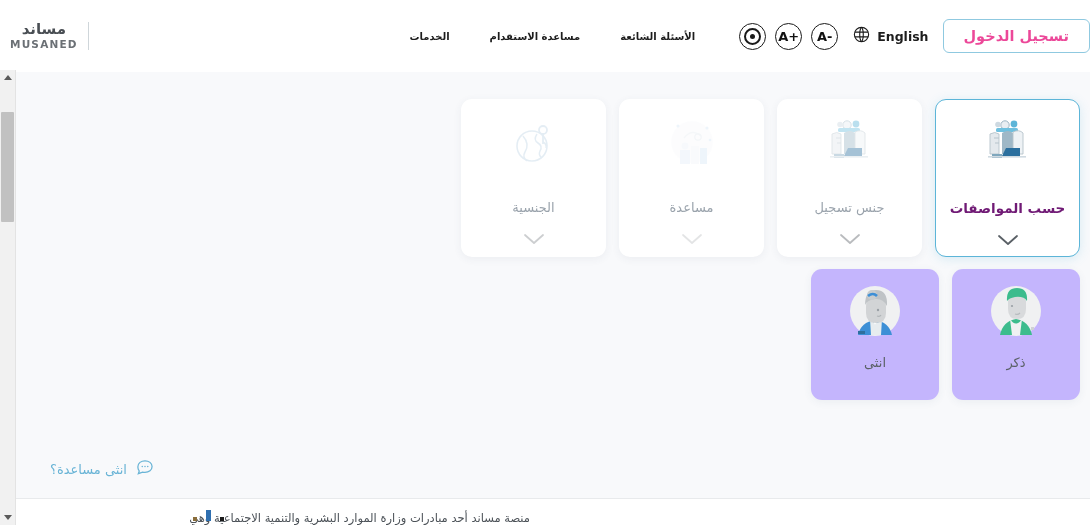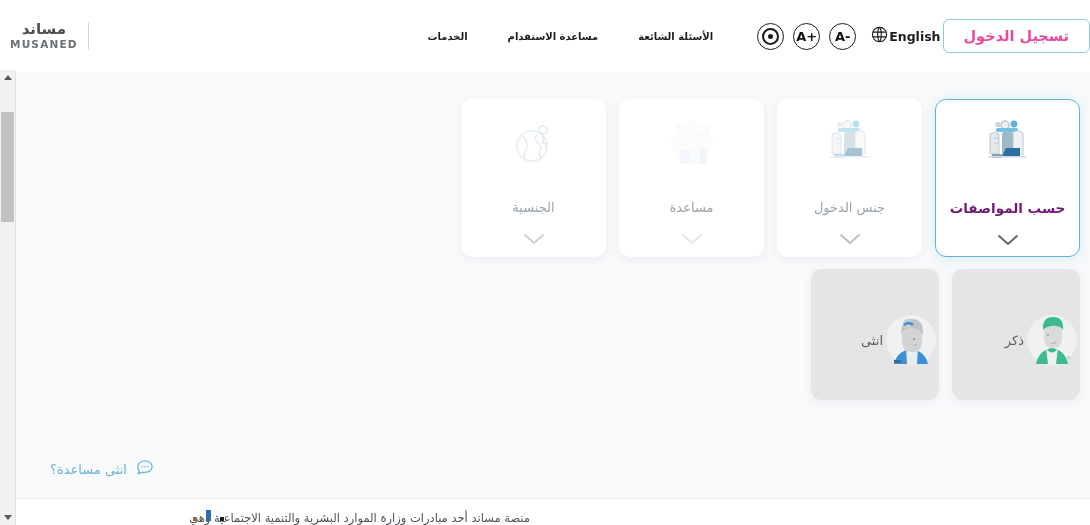--- a/index.html
+++ b/index.html
@@ -175,21 +175,22 @@
     width: 5px;
     height: 5px;
     border-radius: 50%;
     background: #1a1a1a;
   }
 
   .lang-switch {
     display: flex;
     flex-direction: row;
     align-items: center;
-    margin-right: 2px;
+    gap: 6px;
+    margin-right: 14px;
     margin-left: 6px;
     cursor: pointer;
   }
   .lang-label {
     font-size: 12.5px;
     color: #1d1d1d;
     font-weight: 700;
     direction: ltr;
   }
 
@@ -273,25 +274,25 @@
     position: absolute;
     top: 197px;
     right: 10px;
     display: flex;
     flex-direction: row;
     gap: 13px;
   }
   .g-card {
     width: 128px;
     height: 131px;
-    background: #e5e5e5;
+    background: #c4b5fd;
     border-radius: 11px;
     box-shadow: 0 2px 9px rgba(60, 80, 110, 0.07);
     display: flex;
-    flex-direction: row;
+    flex-direction: column;
     align-items: center;
     cursor: pointer;
     box-sizing: border-box;
   }
   .g-card .avatar {
     margin-top: 14px;
   }
   .g-card .cap {
     margin-top: 12px;
     font-size: 13px;
@@ -447,21 +448,21 @@
             <path d="M10 16 q5 -3 9 0 v20 h-9 z" stroke="#b6c3cb" stroke-width="0.9" fill="none"></path>
             <path d="M19 20 h-5" stroke="#b6c3cb" stroke-width="1"></path>
             <path d="M19 25 h-4" stroke="#b6c3cb" stroke-width="1"></path>
             <path d="M22 15 q6 -4 11 0 v21 h-11 z" fill="#9fb8c7"></path>
             <path d="M33 14 q6 -3 10 1 v21 h-10 z" fill="#eef2f5" stroke="#b6c3cb" stroke-width="0.9"></path>
             <path d="M26 30 h14 v8 h-18 z" fill="#2b6f9e"></path>
             <path d="M12 36 h10 v4 h-10z" fill="#7fa7bd"></path>
             <rect x="8" y="38" width="38" height="1.6" fill="#cfdae1"></rect>
           </svg>
         </div>
-        <div class="cap">جنس الدخول</div>
+        <div class="cap">جنس تسجيل</div>
         <div class="chev dim-3">
           <svg width="22" height="12" viewBox="0 0 22 12" fill="none">
             <path d="M2 2 L11 10 L20 2" stroke="#5a6066" stroke-width="1.8" stroke-linecap="round" stroke-linejoin="round"></path>
           </svg>
         </div>
       </div>
 
       <div class="opt-card">
         <div class="art dim-2">
           <svg width="52" height="50" viewBox="0 0 52 50" fill="none">

